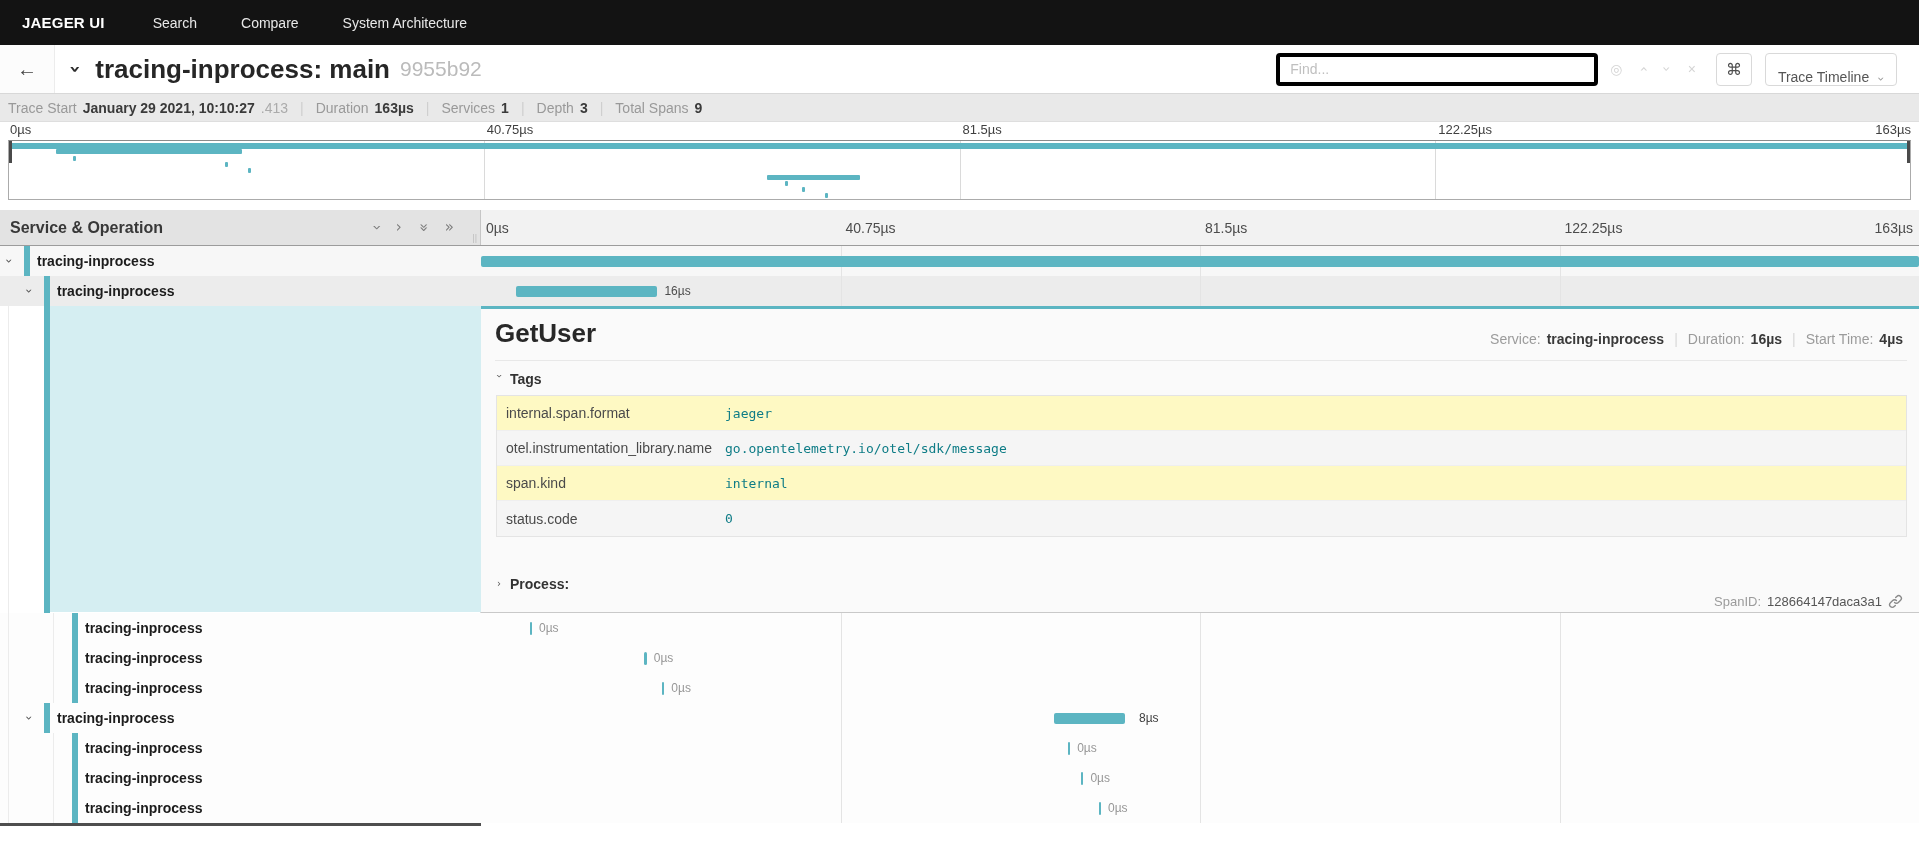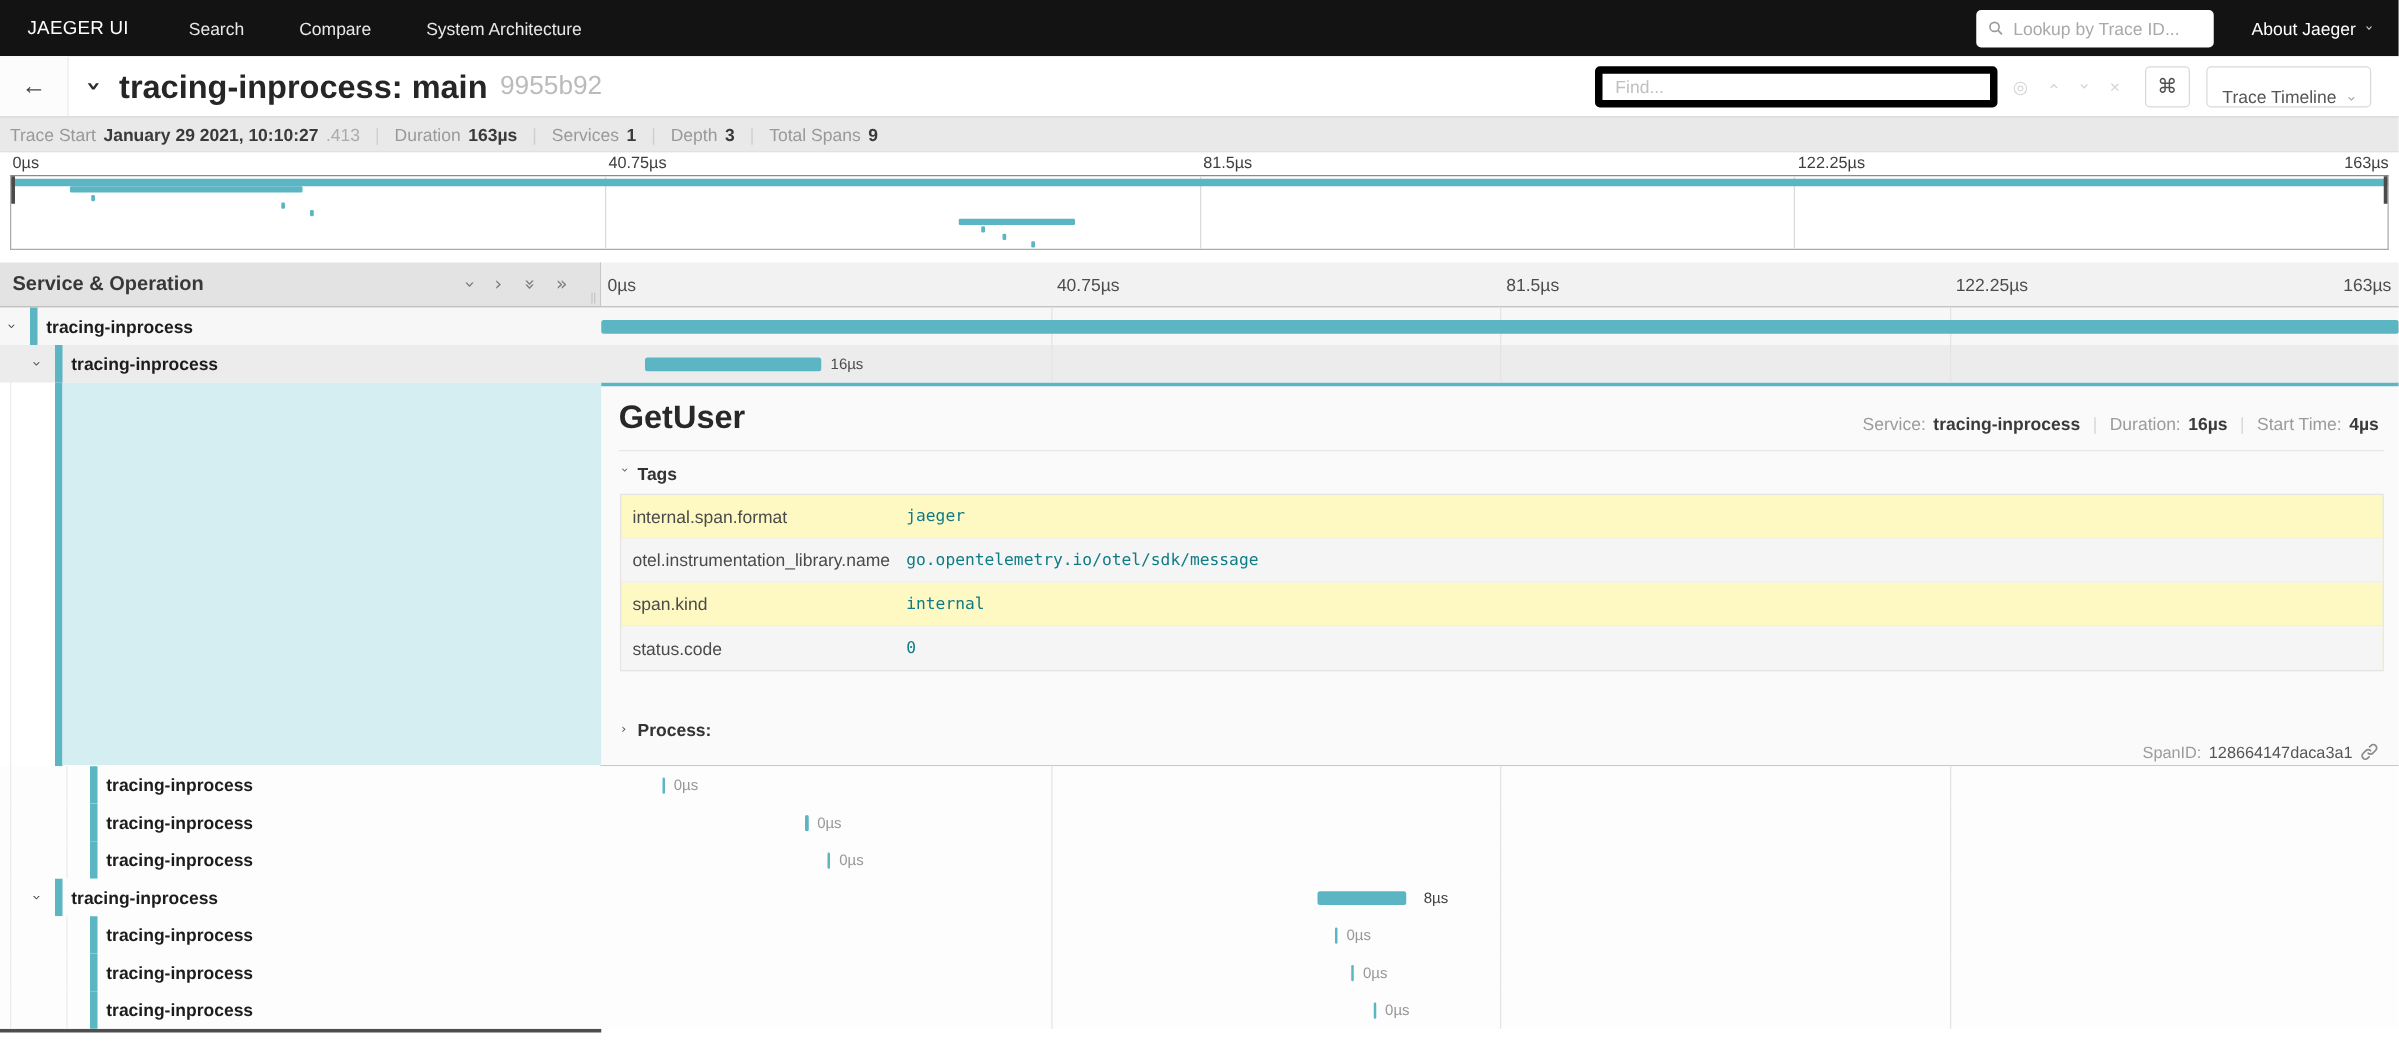--- a/index.html
+++ b/index.html
@@ -3,21 +3,21 @@
 <meta charset="utf-8">
 <style>
   *{margin:0;padding:0;box-sizing:border-box}
   html,body{width:1919px;height:846px;overflow:hidden;background:#fff;
     font-family:"Liberation Sans",sans-serif}
   .screen{position:relative;width:1919px;height:846px;background:#fff}
 
   
   .topnav{position:absolute;top:0;left:0;right:0;height:45px;background:#131313;
     display:flex;align-items:center;padding:0 22px}
-  .brand{color:#fff;font-weight:normal;font-size:15px;margin-right:48px;letter-spacing:.2px}
+  .brand{color:#fff;font-weight:bold;font-size:15px;margin-right:48px;letter-spacing:.2px}
   .navitem{color:#e8e8e8;font-size:14px;margin-right:44px;cursor:pointer}
   .nav-right{margin-left:auto;display:flex;align-items:center;gap:30px}
   .lookup{width:190px;height:30px;background:#fff;border-radius:4px;display:flex;
     align-items:center;padding:0 9px;gap:7px}
   .lookup input{border:none;outline:none;font-size:14px;width:100%;color:#333;background:transparent}
   .lookup input::placeholder{color:#a9a9a9}
   .about{color:#fff;font-size:14px;display:flex;align-items:center;gap:8px;cursor:pointer}
 
   .chev{display:inline-block;line-height:1;font-family:"DejaVu Sans",sans-serif}
   .chev.down{transform:rotate(90deg)}
@@ -25,21 +25,21 @@
 
   
   .trace-header{position:absolute;top:45px;left:0;right:0;height:48px;background:#fff;
     display:flex;align-items:center}
   .back-btn{width:55px;height:48px;border-right:1px solid #ececec;background:#fcfcfc;
     font-size:20px;color:#424242;display:flex;align-items:center;justify-content:center;cursor:pointer}
   .big-chev{font-size:20px;color:#2d2d2d;font-weight:bold;margin:0 15px 0 17px;cursor:pointer}
   .title{font-size:26px;color:#262626;font-weight:bold}
   .shortid{font-size:21px;color:#bbbbbb;margin-left:10px}
   .th-right{margin-left:auto;display:flex;align-items:center;margin-right:22px}
-  .find-input{width:322px;height:33px;border:6px solid #000000;border-radius:4px;
+  .find-input{width:322px;height:33px;border:4px solid #000000;border-radius:4px;
     padding:0 10px;font-size:14px;color:#000000;outline:none}
   .find-input::placeholder{color:#bfbfbf}
   .find-icons{display:flex;align-items:center;gap:18px;color:#d4d4d4;font-size:14px;
     margin:0 20px 0 12px}
   .find-icons span{cursor:default}
   .cmd-btn{width:36px;height:33px;border:1px solid #d9d9d9;border-radius:4px;background:#fff;
     font-size:16px;color:#4f4f4f;display:flex;align-items:center;justify-content:center;cursor:pointer}
   .view-btn{height:33px;border:1px solid #d9d9d9;border-radius:4px;background:#fff;font-size:14px;
     color:#555;display:flex;align-items:flex-end;gap:10px;padding:0 12px;margin-left:13px;cursor:pointer}
   .view-btn .chev{font-size:12px;color:#999}
@@ -125,33 +125,20 @@
 </head>
 <body>
 
 <div class="screen">
 
   <header class="topnav" style="background: rgb(19, 19, 19);">
     <div class="brand">JAEGER UI</div>
     <div class="navitem">Search</div>
     <div class="navitem">Compare</div>
     <div class="navitem">System Architecture</div>
-    <div class="nav-right">
-      <div class="lookup">
-        <svg width="15" height="15" viewBox="0 0 20 20">
-          <circle cx="8.5" cy="8.5" r="5.5" fill="none" stroke="#9a9a9a" stroke-width="2"></circle>
-          <line x1="12.8" y1="12.8" x2="17.5" y2="17.5" stroke="#9a9a9a" stroke-width="2"></line>
-        </svg>
-        <input placeholder="Lookup by Trace ID..." style="">
-      </div>
-      <div class="about">
-        <span>About Jaeger</span>
-        <span class="chev down" style="font-size:11px;color:#d8d8d8">›</span>
-      </div>
-    </div>
   </header>
 
   <div class="trace-header">
     <div class="back-btn">
       <span>←</span>
     </div>
     <span class="big-chev chev down">›</span>
     <span class="title">tracing-inprocess: main</span>
     <span class="shortid">9955b92</span>
     <div class="th-right">

